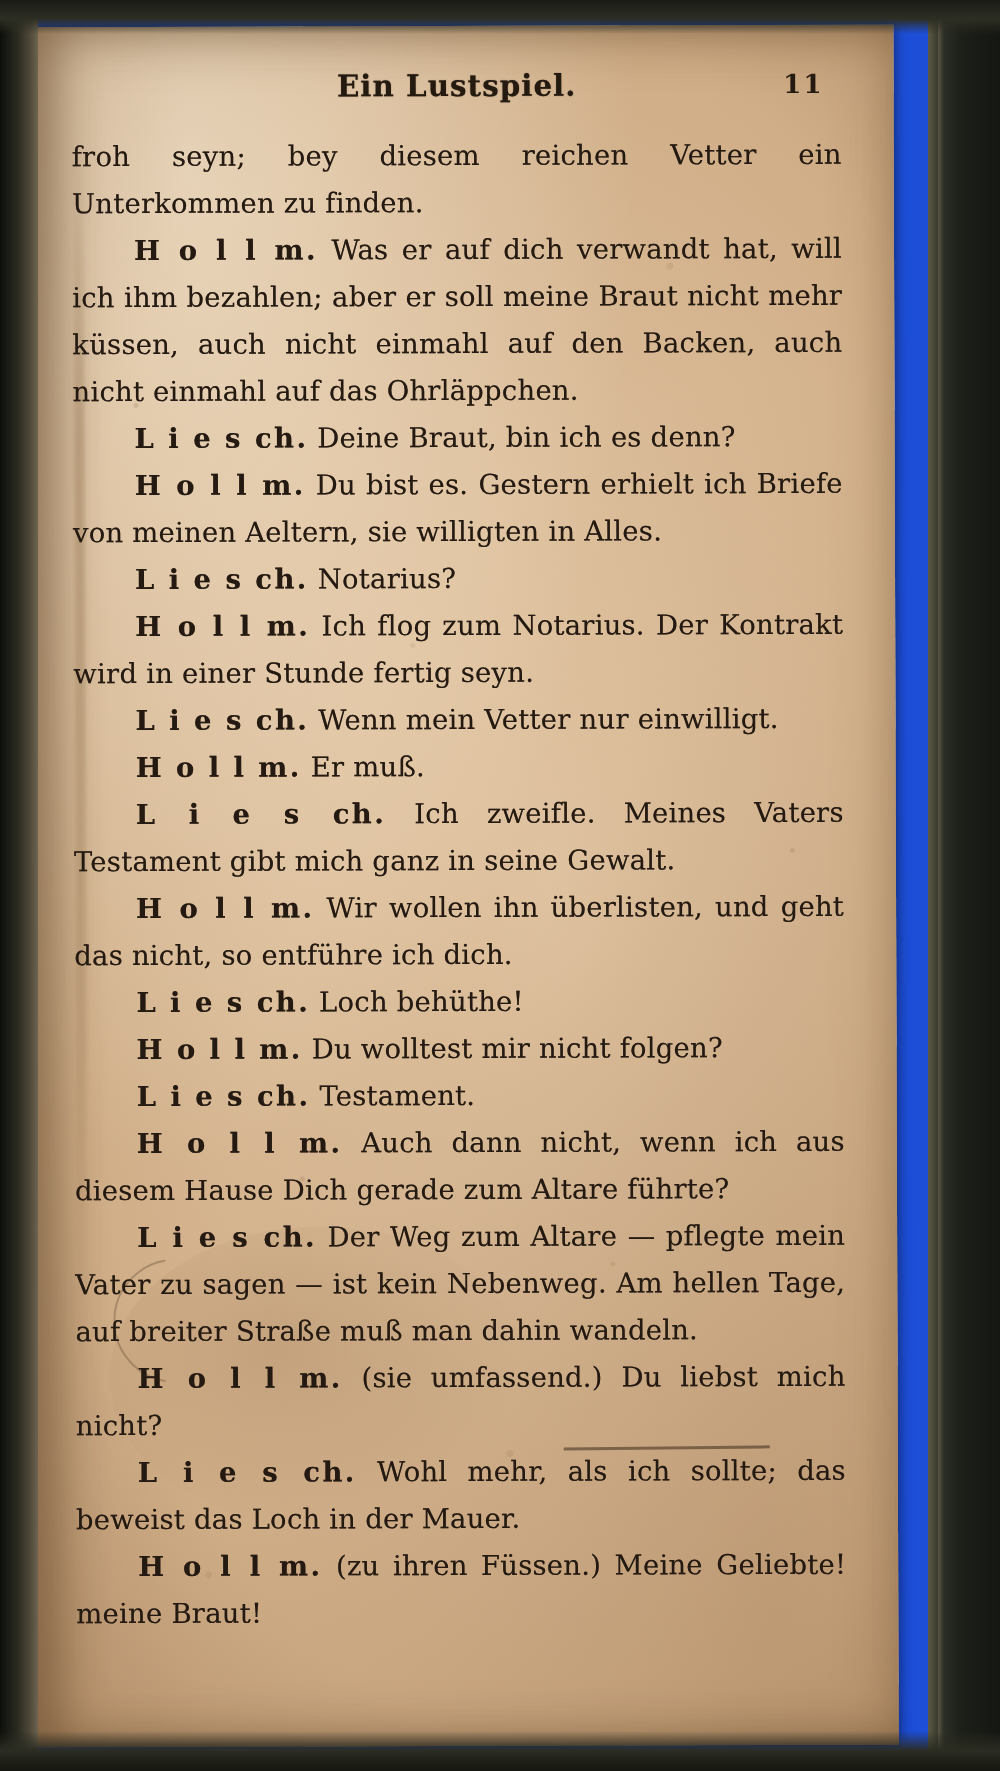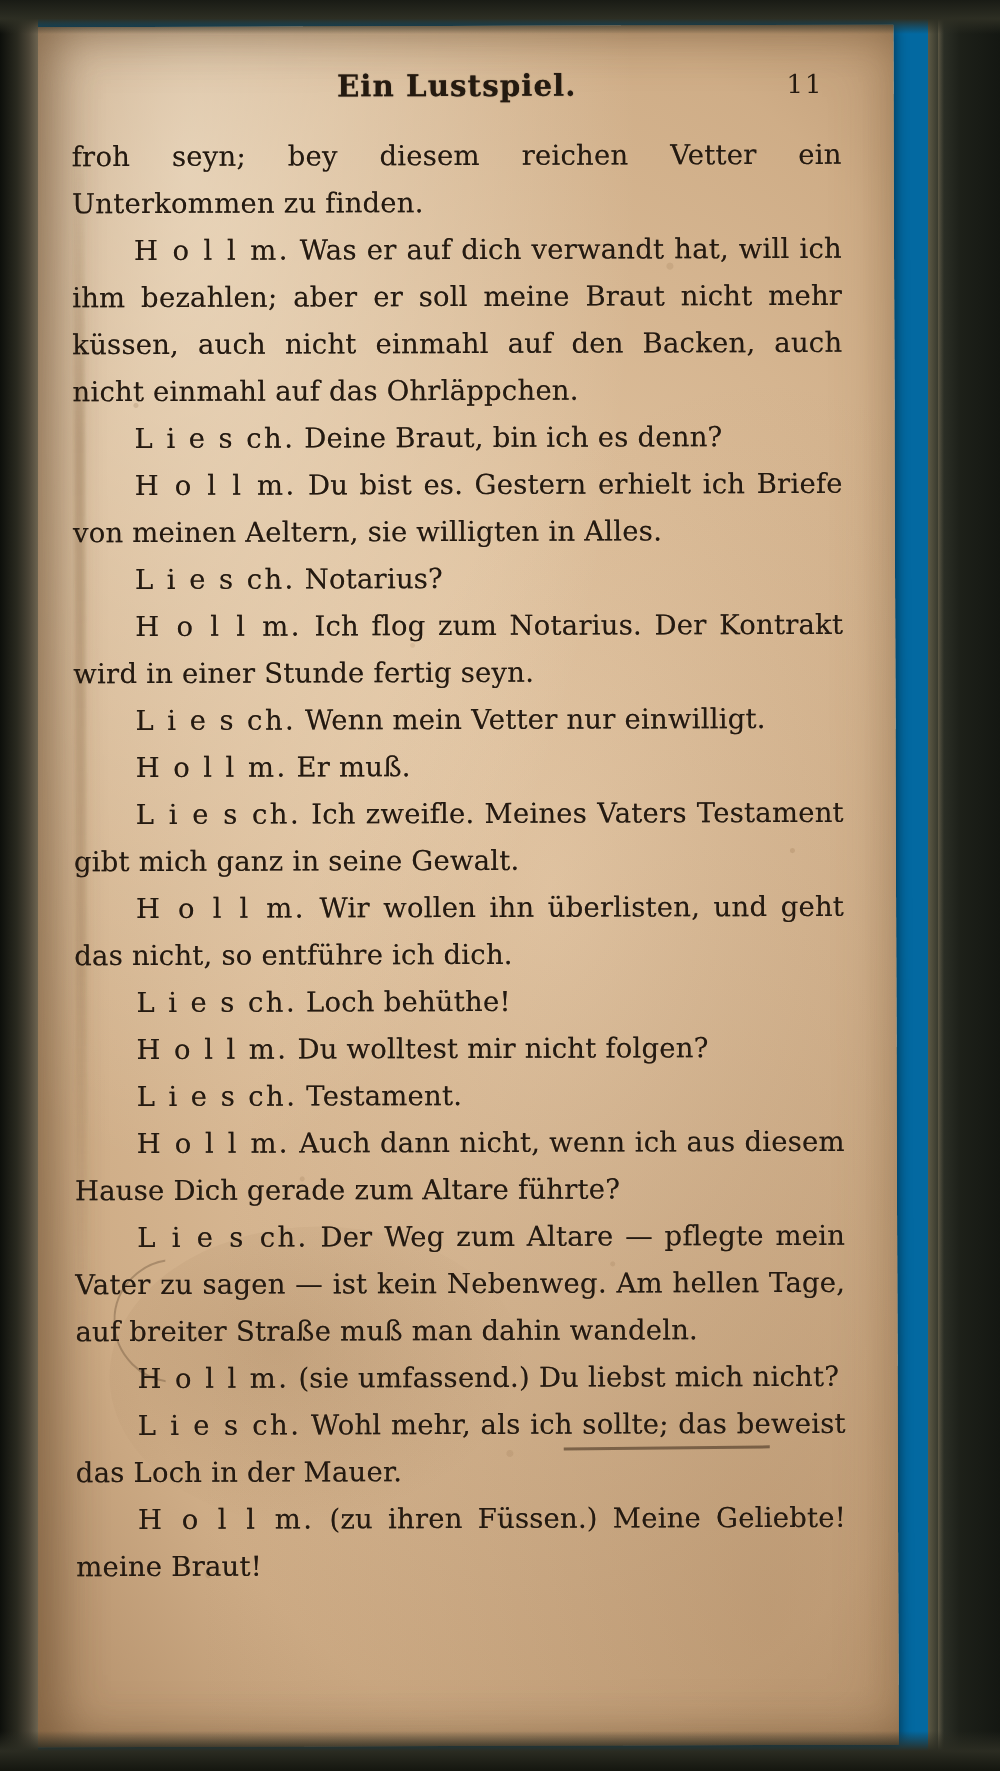--- a/index.html
+++ b/index.html
@@ -12,21 +12,21 @@
     height: 1771px;
     overflow: hidden;
     font-family: "DejaVu Serif", serif;
   }
 
   
   .scan {
     position: relative;
     width: 1000px;
     height: 1771px;
-    background: #0369a1;
+    background: #1d4ed8;
     overflow: hidden;
   }
 
   
   .left-gutter {
     position: absolute;
     left: 0; top: 0;
     width: 38px; height: 1771px;
     background: linear-gradient(to right, #0d0f0b 0%, #2a2a20 45%, #4a4436 75%, #6d6450 100%);
     z-index: 5;
@@ -152,21 +152,21 @@
     letter-spacing: 1px;
     color: #241a10;
     text-shadow: 0 0 1px rgba(40,26,14,.7);
     transform: scaleX(.98);
   }
   .folio {
     position: absolute;
     right: 18px;
     top: 2px;
     font-family: "DejaVu Serif", serif;
-    font-weight: 400;
+    font-weight: 700;
     font-size: 26px;
     letter-spacing: 2px;
     color: #251a10;
   }
 
   .body-text {
     margin-top: 10px;
     font-family: "DejaVu Serif", serif;
     font-size: 27.5px;
     line-height: 47px;
@@ -174,21 +174,21 @@
     text-align: justify;
     text-shadow: 0 0 0.6px rgba(35,22,12,.55);
   }
   .para {
     margin: 0;
     text-indent: 62px;
     letter-spacing: .2px;
   }
   .para.first { text-indent: 0; }
   .speaker {
-    font-weight: 400;
+    font-weight: 700;
     letter-spacing: 2.4px;
   }
   .stage {
     font-style: normal;
   }
 
   
   .warp {
     transform: rotate(-0.18deg);
   }

